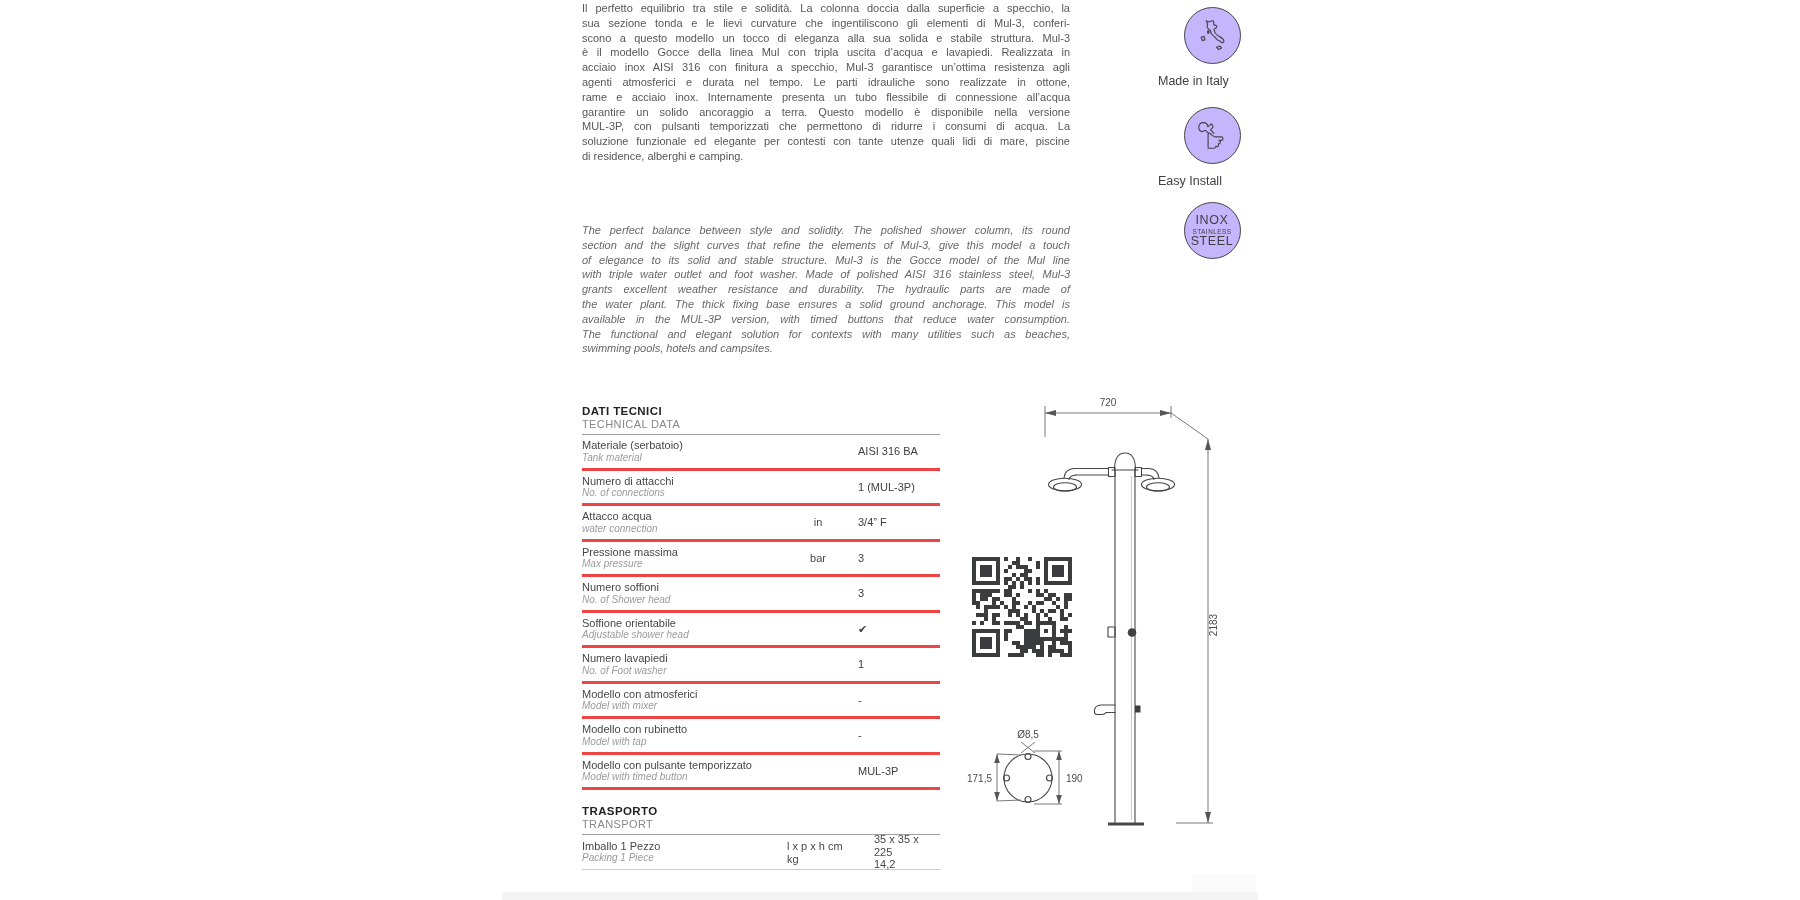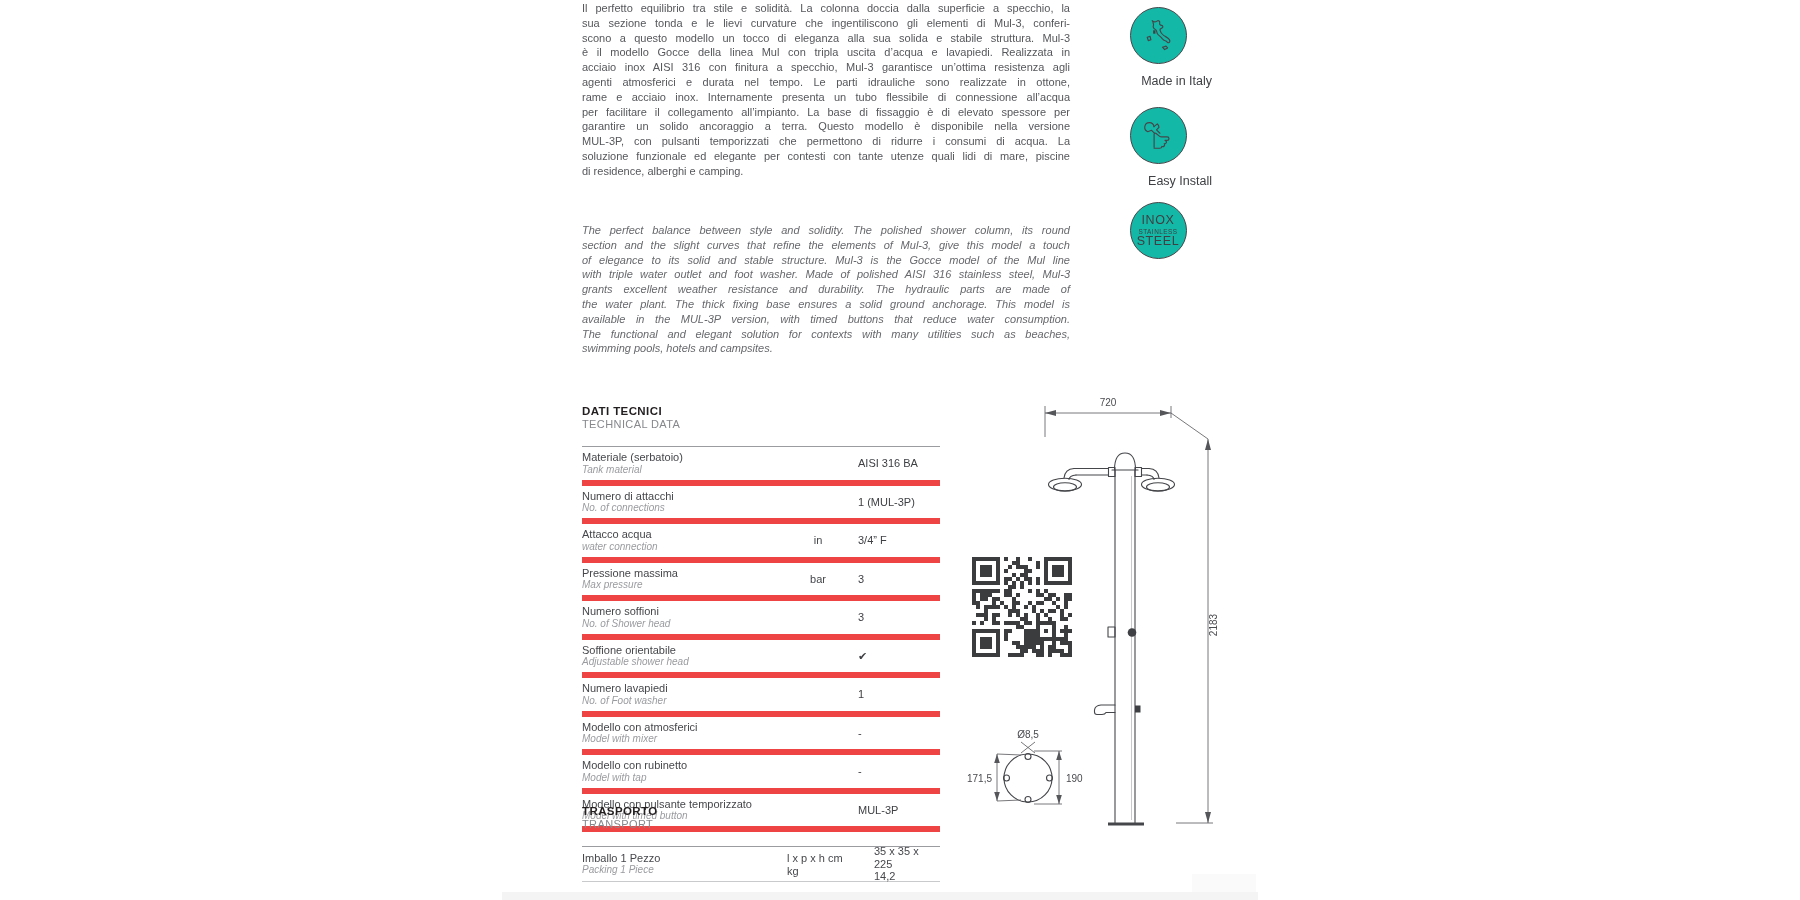--- a/index.html
+++ b/index.html
@@ -10,41 +10,41 @@
   .para{position:absolute;left:570px;width:488px;font-size:11px;line-height:14.8px;}
   .para-it{top:1px;color:#56575b;}
   .para-en{top:223px;font-style:italic;color:#67686c;}
   .jline{text-align:justify;text-align-last:justify;}
   .jline.last{text-align-last:left;}
 
   
   .section{position:absolute;left:570px;width:358px;}
   .section-tech{top:405px;}
   .section-trans{top:805px;}
-  .sec-head{border-bottom:1px solid #9b9c9f;padding-bottom:16px;}
+  .sec-head{border-bottom:1px solid #9b9c9f;padding-bottom:4px;}
   .sec-title-it{font-weight:bold;font-size:11.5px;letter-spacing:.4px;color:#231f20;line-height:12px;}
   .sec-title-en{font-weight:normal;font-size:11px;letter-spacing:.4px;color:#87888c;line-height:12px;margin-top:1px;}
-  .trow{position:relative;height:32.5px;border-bottom:6px solid #ef4444;
+  .trow{position:relative;height:32.5px;border-bottom:3px solid #ef4444;
         display:flex;flex-direction:column;justify-content:center;}
   .lbl-it{font-size:11px;color:#46474b;line-height:12.5px;}
   .lbl-en{font-size:10px;font-style:italic;color:#9a9b9f;line-height:12px;}
   .t-unit{position:absolute;left:216px;top:50%;transform:translateY(-50%);
           width:40px;text-align:center;font-size:11px;color:#46474b;}
   .t-value{position:absolute;left:276px;top:50%;transform:translateY(-50%);
            width:110px;text-align:left;font-size:11px;color:#3f4044;white-space:nowrap;}
   .trans-row{height:34px;border-bottom:1px solid #c9cacc;}
   .t-col{position:absolute;top:50%;transform:translateY(-50%);font-size:11px;color:#46474b;line-height:12.5px;}
   .t-col-units{left:205px;}
   .t-col-vals{left:292px;}
 
   
-  .badge{position:absolute;left:1092px;width:108px;text-align:right;}
+  .badge{position:absolute;left:1146px;width:108px;text-align:left;}
   .badge-circle{width:57px;height:57px;border:1.6px solid #45464a;border-radius:50%;
                 margin:0 auto;display:flex;flex-direction:column;align-items:center;
-                justify-content:center;box-sizing:border-box;background:#14b8a6;}
+                justify-content:center;box-sizing:border-box;background:#c4b5fd;}
   .badge-label{margin-top:10px;font-size:12.5px;color:#3f4044;}
   .inox-l1{font-size:12.5px;letter-spacing:.6px;color:#3f4044;line-height:13px;}
   .inox-l2{font-size:6.4px;letter-spacing:.5px;color:#3f4044;line-height:7px;margin-top:1px;}
   .inox-l3{font-size:12.5px;letter-spacing:.6px;color:#3f4044;line-height:13px;}
 
   
   .qr{position:absolute;left:960px;top:557px;}
   .tech-drawing{position:absolute;left:950px;top:390px;}
   .obj{stroke:#45464a;stroke-width:1.1;fill:none;stroke-linecap:round;stroke-linejoin:round;}
   .fine{stroke:#a3a4a6;stroke-width:.6;fill:none;}
@@ -64,21 +64,20 @@
 <div class="page">
 
   <div class="para para-it">
       <div class="jline">Il perfetto equilibrio tra stile e solidità. La colonna doccia dalla superficie a specchio, la</div>
       <div class="jline">sua sezione tonda e le lievi curvature che ingentiliscono gli elementi di Mul-3, conferi-</div>
       <div class="jline">scono a questo modello un tocco di eleganza alla sua solida e stabile struttura. Mul-3</div>
       <div class="jline">è il modello Gocce della linea Mul con tripla uscita d’acqua e lavapiedi. Realizzata in</div>
       <div class="jline">acciaio inox AISI 316 con finitura a specchio, Mul-3 garantisce un’ottima resistenza agli</div>
       <div class="jline">agenti atmosferici e durata nel tempo. Le parti idrauliche sono realizzate in ottone,</div>
       <div class="jline">rame e acciaio inox. Internamente presenta un tubo flessibile di connessione all’acqua</div>
-      <div class="jline">per facilitare il collegamento all’impianto. La base di fissaggio è di elevato spessore per</div>
       <div class="jline">garantire un solido ancoraggio a terra. Questo modello è disponibile nella versione</div>
       <div class="jline">MUL-3P, con pulsanti temporizzati che permettono di ridurre i consumi di acqua. La</div>
       <div class="jline">soluzione funzionale ed elegante per contesti con tante utenze quali lidi di mare, piscine</div>
       <div class="jline last">di residence, alberghi e camping.</div>
     </div>
 
   <div class="para para-en">
       <div class="jline">The perfect balance between style and solidity. The polished shower column, its round</div>
       <div class="jline">section and the slight curves that refine the elements of Mul-3, give this model a touch</div>
       <div class="jline">of elegance to its solid and stable structure. Mul-3 is the Gocce model of the Mul line</div>

